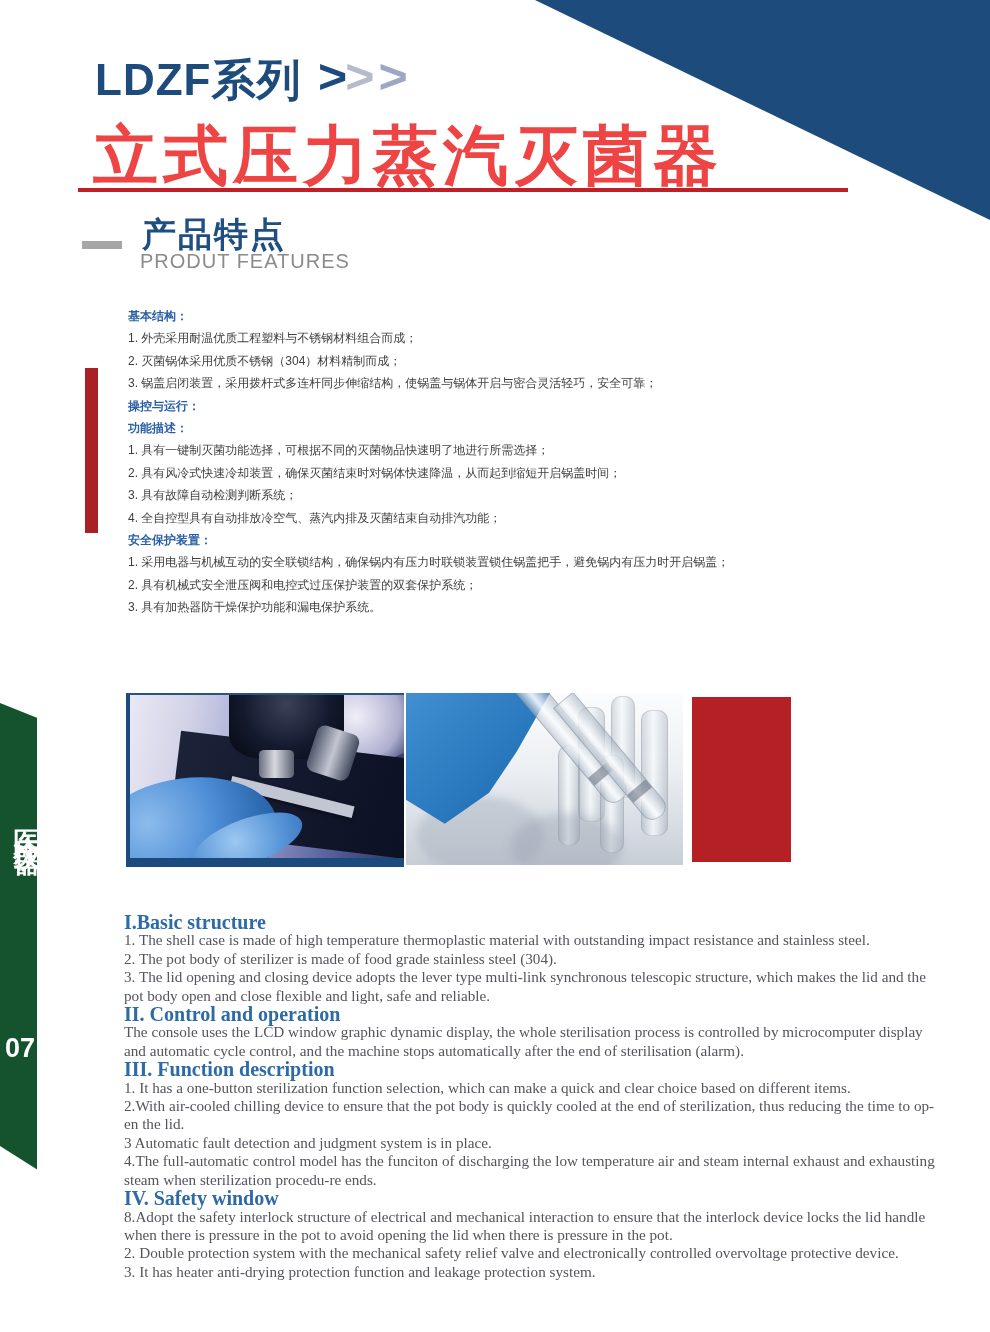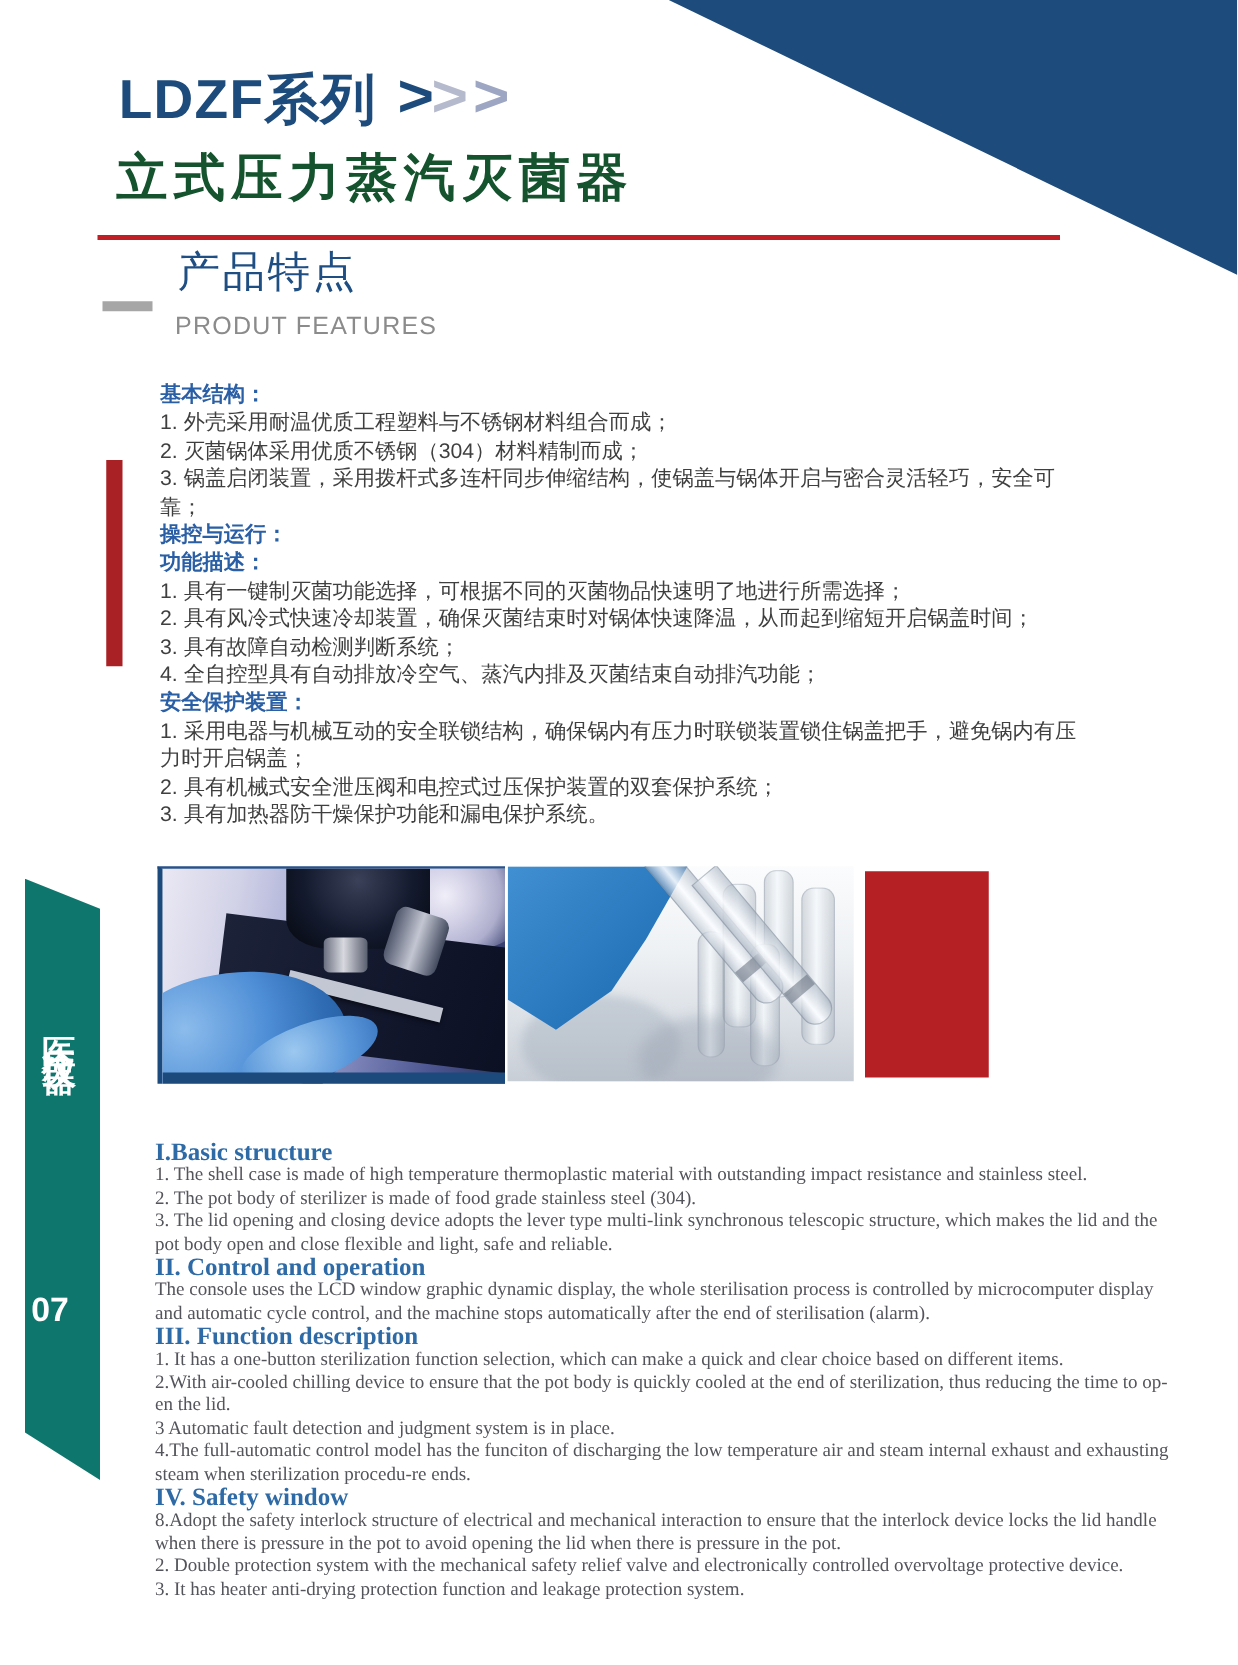--- a/index.html
+++ b/index.html
@@ -7,36 +7,36 @@
   .page{position:relative;width:990px;height:1332px;background:#ffffff;overflow:hidden;}
 
   
   .corner-triangle{position:absolute;left:535px;top:0;width:455px;height:220px;
     background:#1d4b7c;clip-path:polygon(0 0,100% 0,100% 100%);}
   .series-title{position:absolute;left:95px;top:58px;font-size:44px;font-weight:bold;
     color:#1d4b7c;line-height:1;letter-spacing:1px;white-space:nowrap;}
   .chevrons{position:absolute;left:318px;top:52px;font-size:50px;font-weight:900;
     line-height:1;letter-spacing:-2px;white-space:nowrap;transform:scaleY(.95);}
   .chev1{color:#1d4b7c;} .chev2{color:#b5bacc;} .chev3{color:#9da6c2;margin-left:6px;}
-  .product-title{position:absolute;left:93px;top:120px;font-size:41px;font-weight:bold;
-    color:#14532d;line-height:1.1;letter-spacing:5px;white-space:nowrap;}
+  .product-title{position:absolute;left:93px;top:120px;font-size:65px;font-weight:bold;
+    color:#ef4444;line-height:1.1;letter-spacing:5px;white-space:nowrap;}
   .title-rule{position:absolute;left:78px;top:188px;width:770px;height:4px;background:#c01f26;}
 
   
   .section-dash{position:absolute;left:82px;top:241px;width:40px;height:8px;background:#a6a6a6;}
-  .section-title-cn{position:absolute;left:142px;top:200px;font-size:34px;font-weight:normal;
+  .section-title-cn{position:absolute;left:142px;top:216px;font-size:34px;font-weight:bold;
     color:#1e4e82;line-height:1.1;letter-spacing:2px;}
   .section-title-en{position:absolute;left:140px;top:250px;font-size:20px;color:#8b8b8b;
     letter-spacing:1px;line-height:1.1;}
 
   
   .red-vbar{position:absolute;left:85px;top:368px;width:13px;height:165px;background:#a92025;}
 
   
-  .cn-text{position:absolute;left:128px;top:305px;width:740px;font-size:17px;
+  .cn-text{position:absolute;left:128px;top:305px;width:740px;font-size:12px;
     line-height:22.4px;color:#3f3f3f;}
   .cn-h{color:#2a5fa5;font-weight:bold;}
 
   
   .photo{position:absolute;top:693px;height:172px;overflow:hidden;}
   .photo1{left:126px;width:274px;
     background:linear-gradient(100deg,#eae8f3 0%,#d3d3e8 20%,#aeb2d8 38%,#7e86ba 58%,#4c5590 80%,#2e355f 100%);
     border-left:4px solid #1d4a7c;border-top:2px solid #28528a;}
   .p1-blob{position:absolute;right:-10%;top:-15%;width:55%;height:55%;border-radius:50%;
     background:radial-gradient(circle,#f0eef8 0%,rgba(222,218,240,.7) 50%,rgba(200,200,230,0) 75%);}
@@ -82,22 +82,22 @@
   .p2-liquid{position:absolute;left:0;bottom:18%;width:100%;height:7%;background:rgba(90,100,115,.5);}
 
   .red-block{position:absolute;left:692px;top:697px;width:99px;height:165px;background:#b52025;}
 
   
   .en-text{position:absolute;left:124px;top:913px;width:818px;
     font-family:"Liberation Serif",serif;font-size:15.2px;line-height:18.4px;color:#54545c;}
   .en-h{color:#2e6aa5;font-weight:bold;font-size:20px;}
 
   
-  .sidebar-ribbon{position:absolute;left:0;top:700px;width:60px;height:486px;background:#0f766e;
-    clip-path:polygon(0 3px,60px 27px,60px 484px,0 446px);margin-left:20px;}
+  .sidebar-ribbon{position:absolute;left:0;top:700px;width:37px;height:486px;background:#14532d;
+    clip-path:polygon(0 3px,60px 27px,60px 484px,0 446px);}
   .sidebar-label{position:absolute;left:9px;top:108px;writing-mode:vertical-rl;text-orientation:upright;
     color:#ffffff;font-size:27px;letter-spacing:7px;font-weight:bold;}
   .page-number{position:absolute;left:5px;top:333px;color:#ffffff;font-size:27px;font-weight:bold;}
 </style>
 </head>
 <body>
 
 <div class="page">
 
   <div class="corner-triangle"></div>

